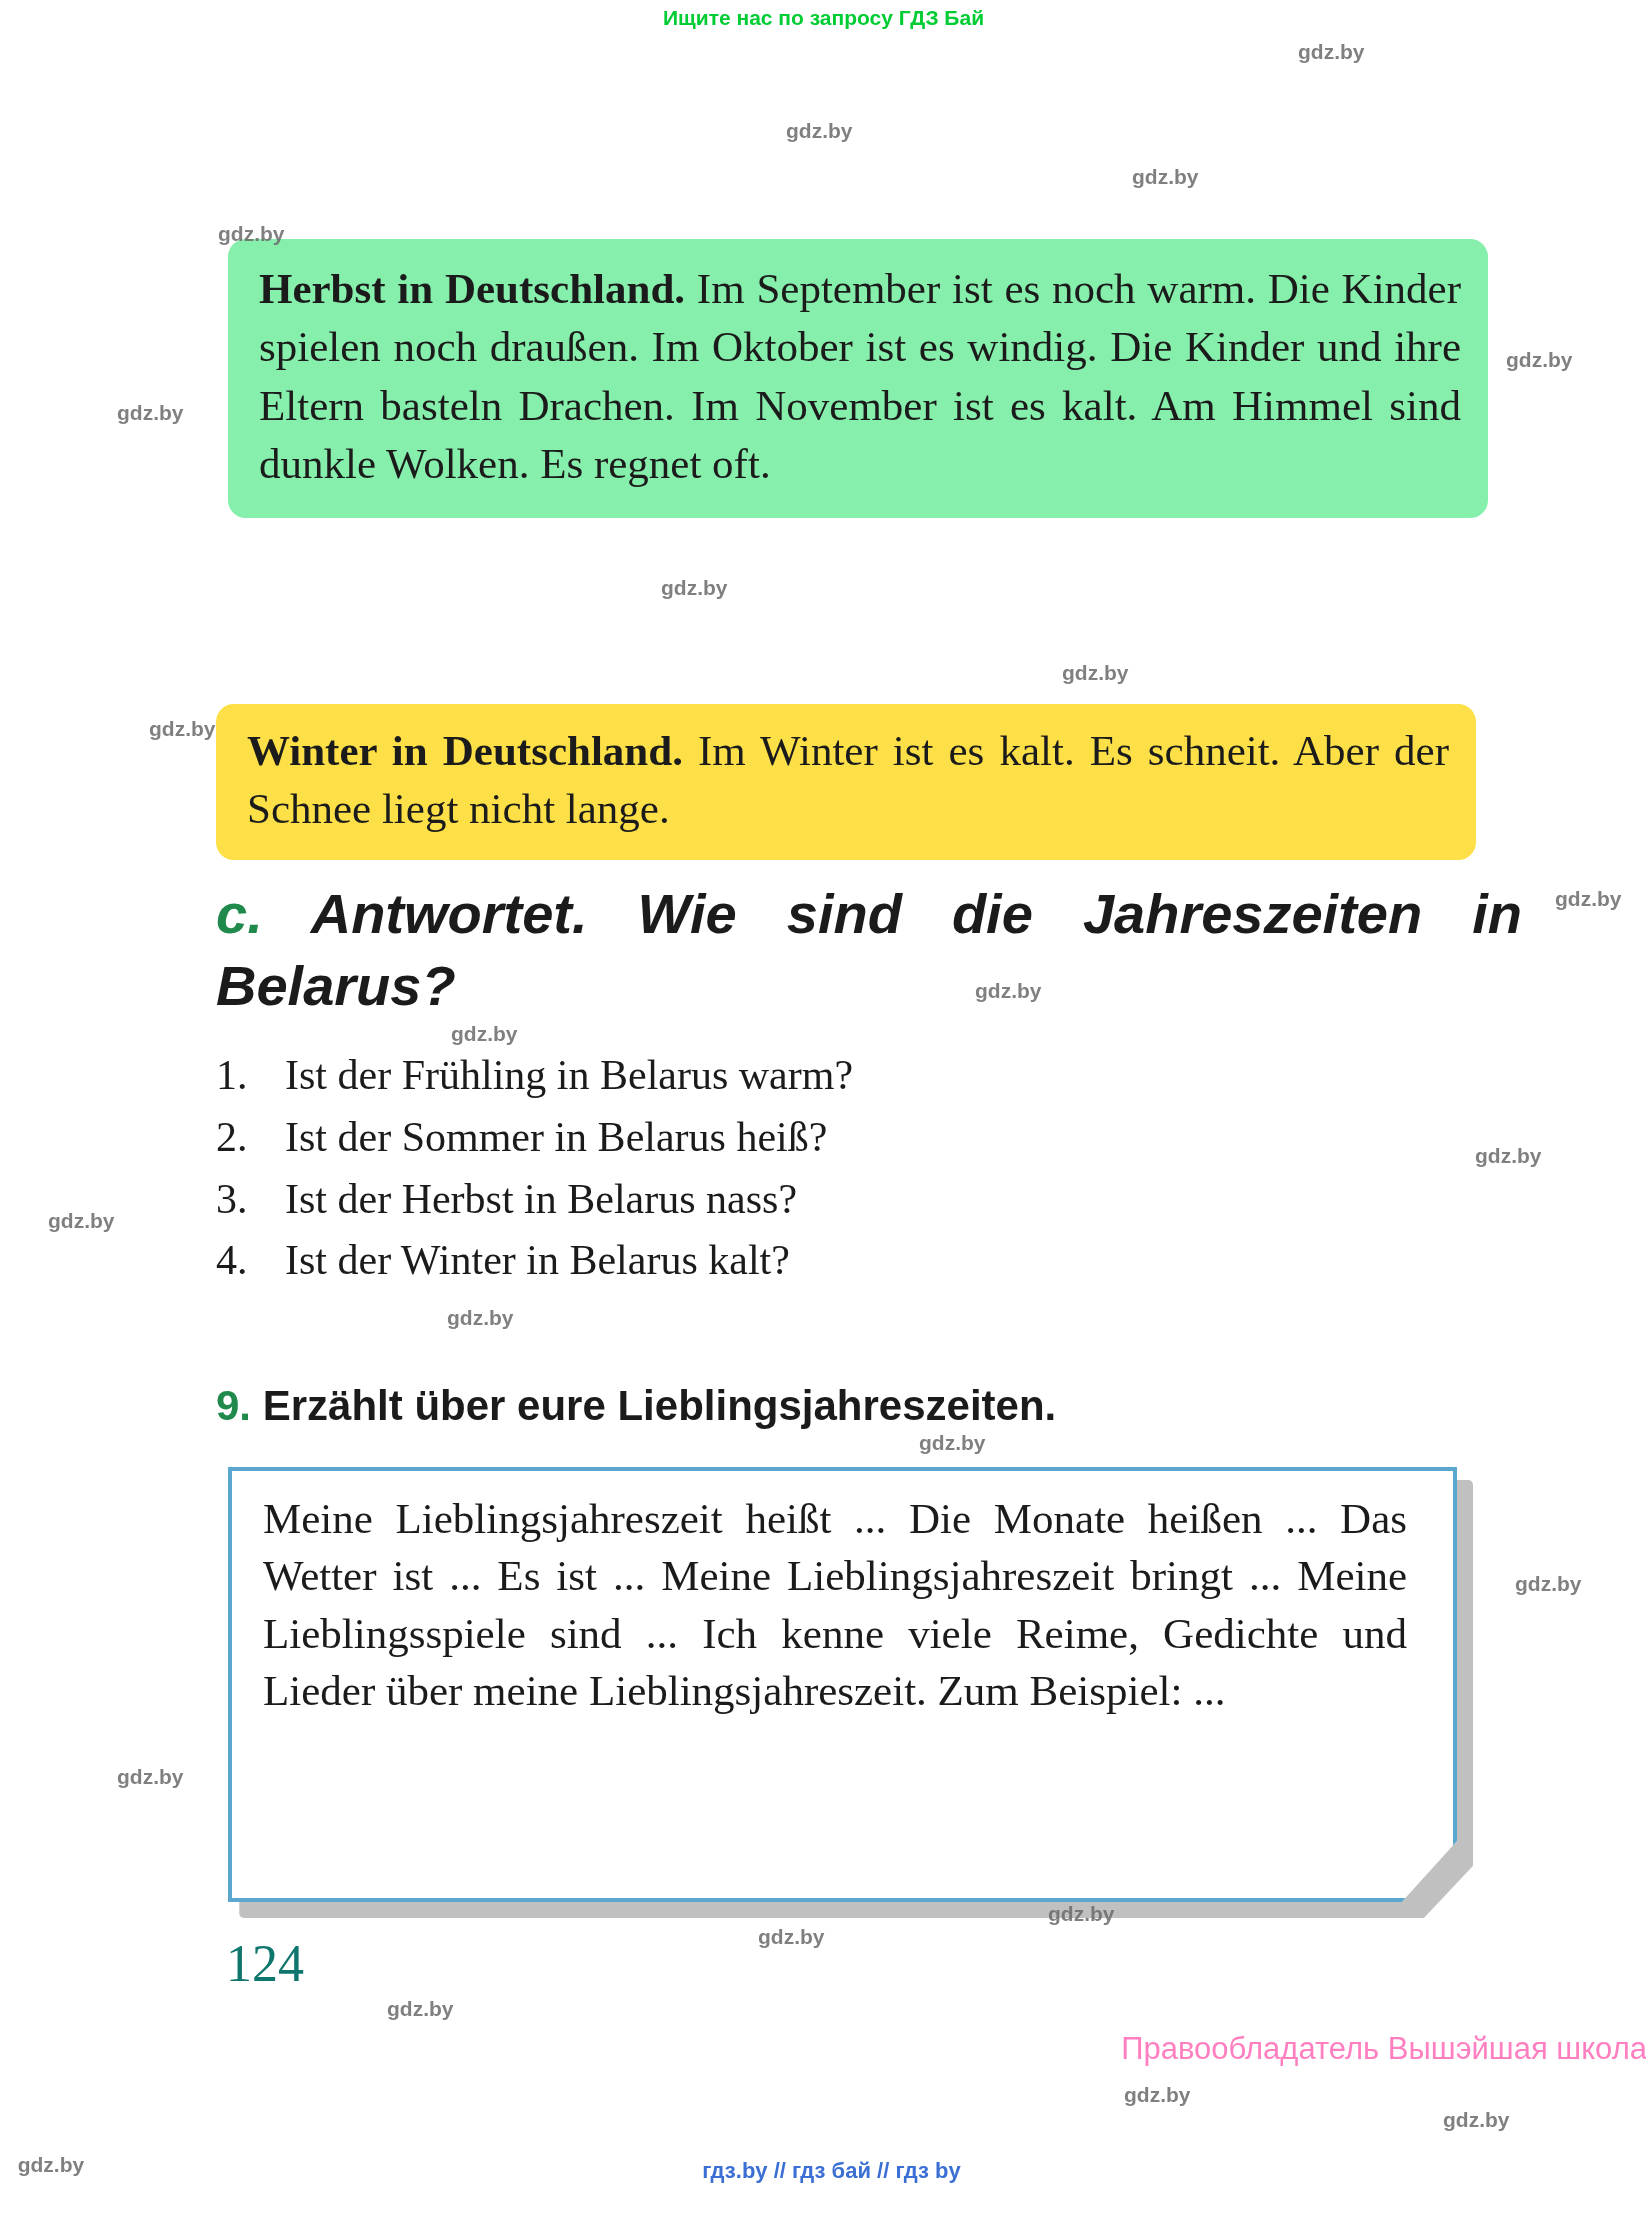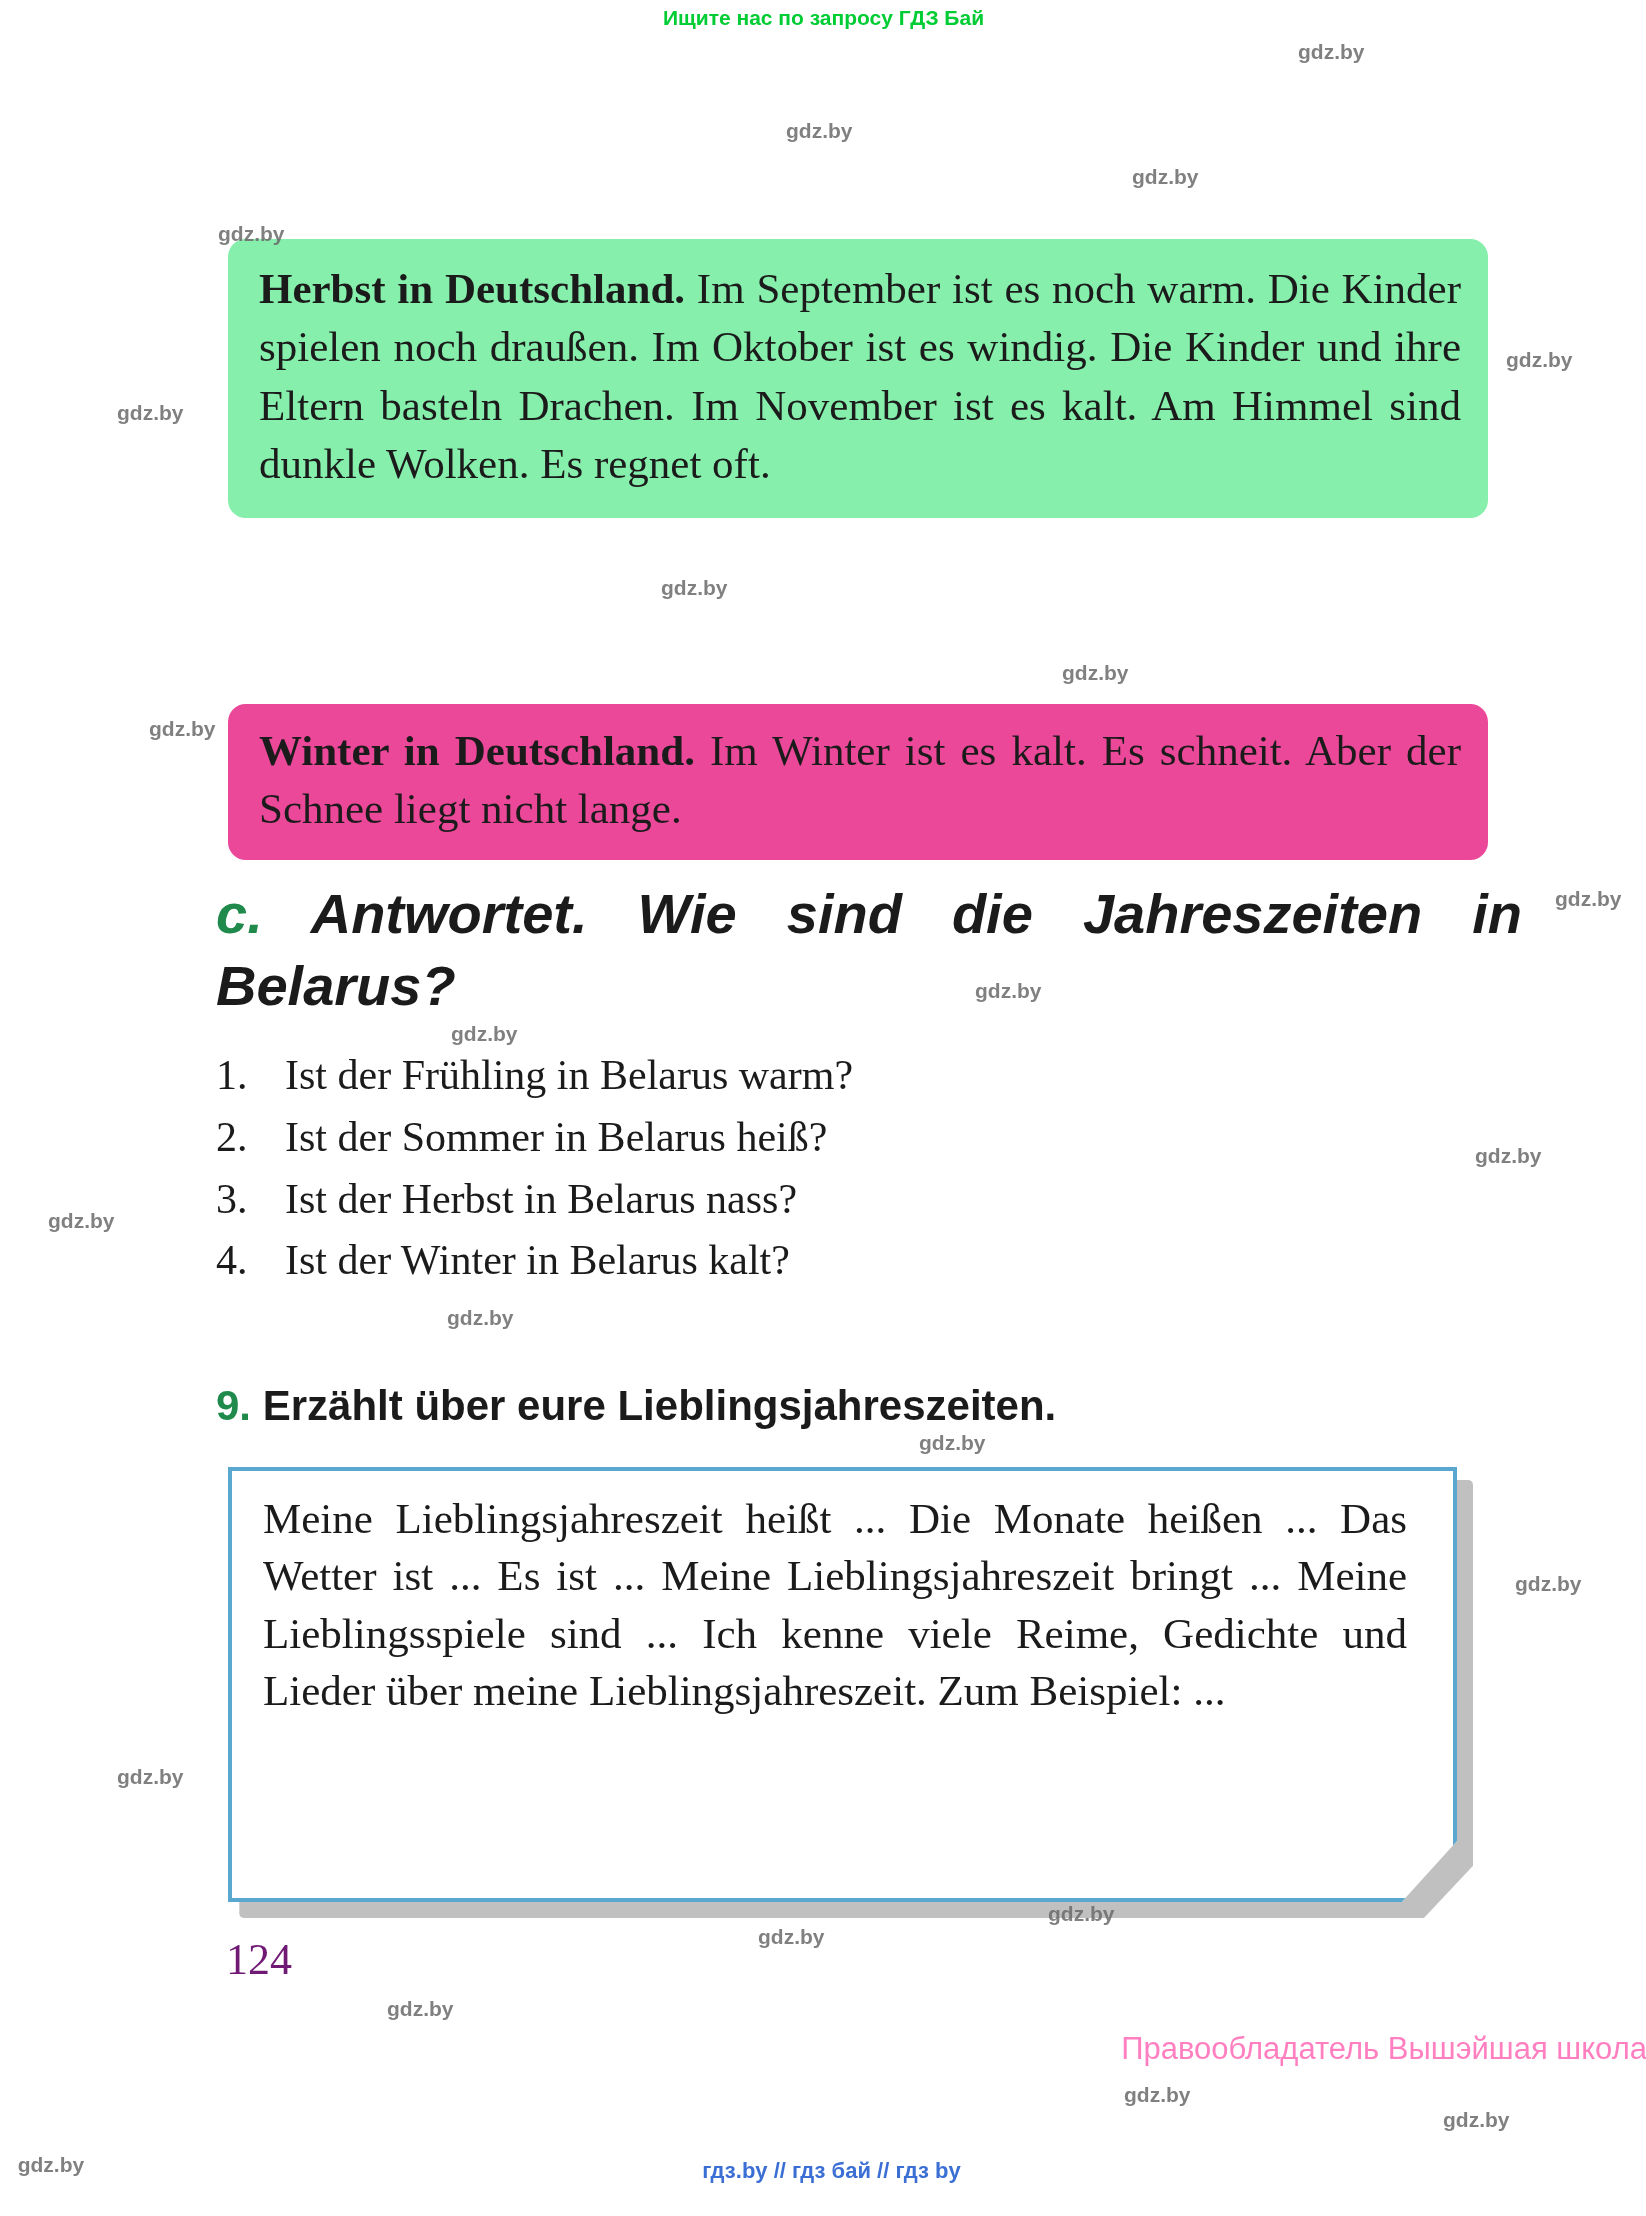--- a/index.html
+++ b/index.html
@@ -73,24 +73,24 @@
 
   .autumn-box {
     left: 228px;
     top: 239px;
     width: 1260px;
     background: #86efac;
     padding: 21px 27px 24px 31px;
   }
 
   .winter-box {
-    left: 228px;
+    left: 216px;
     top: 704px;
     width: 1260px;
-    background: #ec4899;
+    background: #fde047;
     padding: 17.7px 27px 21px 31px;
   }
 
   .para {
     font-family: "Liberation Serif", serif;
     font-size: 43px;
     line-height: 1.36;
     color: #1b1b1b;
     text-align: justify;
     margin: 0;
@@ -189,22 +189,22 @@
     line-height: 1.34;
     color: #1b1b1b;
     text-align: justify;
   }
 
   .page-num {
     position: absolute;
     left: 226px;
     top: 1934px;
     font-family: "Liberation Serif", serif;
-    font-size: 44px;
-    color: #701a75;
+    font-size: 52px;
+    color: #0f766e;
   }
 </style>
 </head>
 <body>
 
 <div class="top-banner">Ищите нас по запросу ГДЗ Бай</div>
 
 <div class="box autumn-box">
   <p class="para"><b>Herbst in Deutschland.</b><span> Im September ist es noch warm. Die Kinder spielen noch draußen. Im Oktober ist es windig. Die Kinder und ihre Eltern basteln Drachen. Im November ist es kalt. Am Himmel sind dunkle Wolken. Es regnet oft.</span></p>
 </div>

